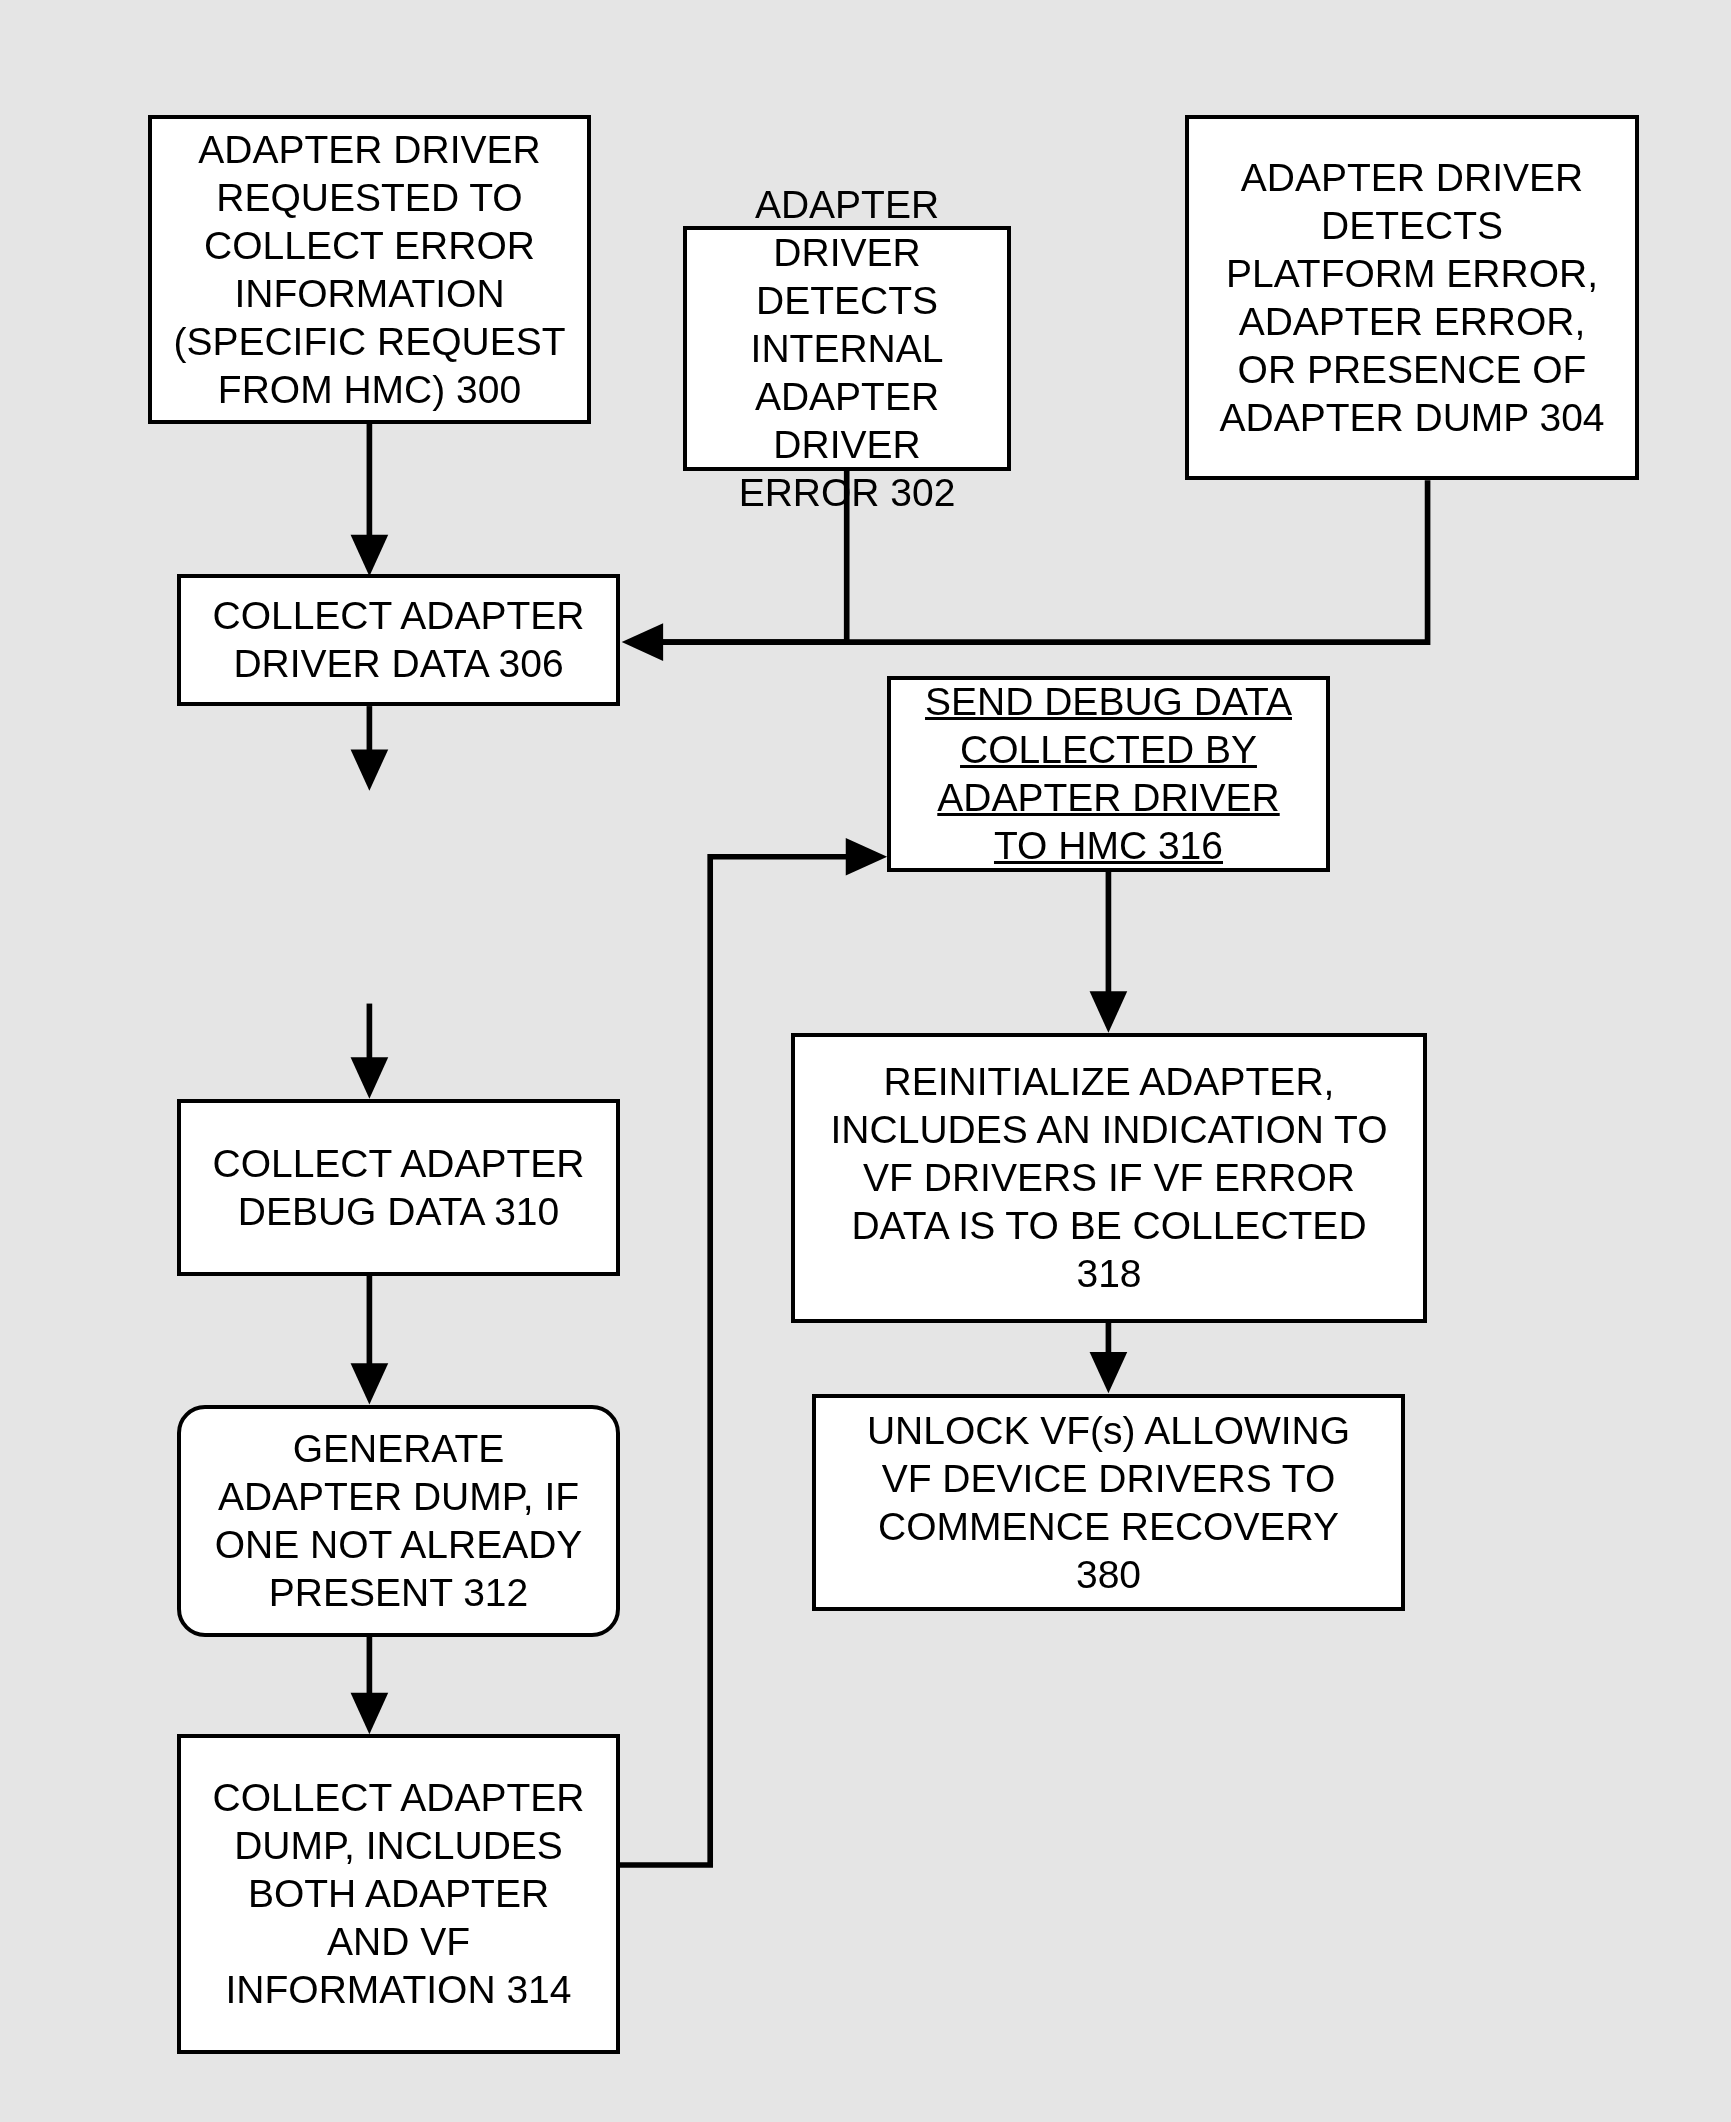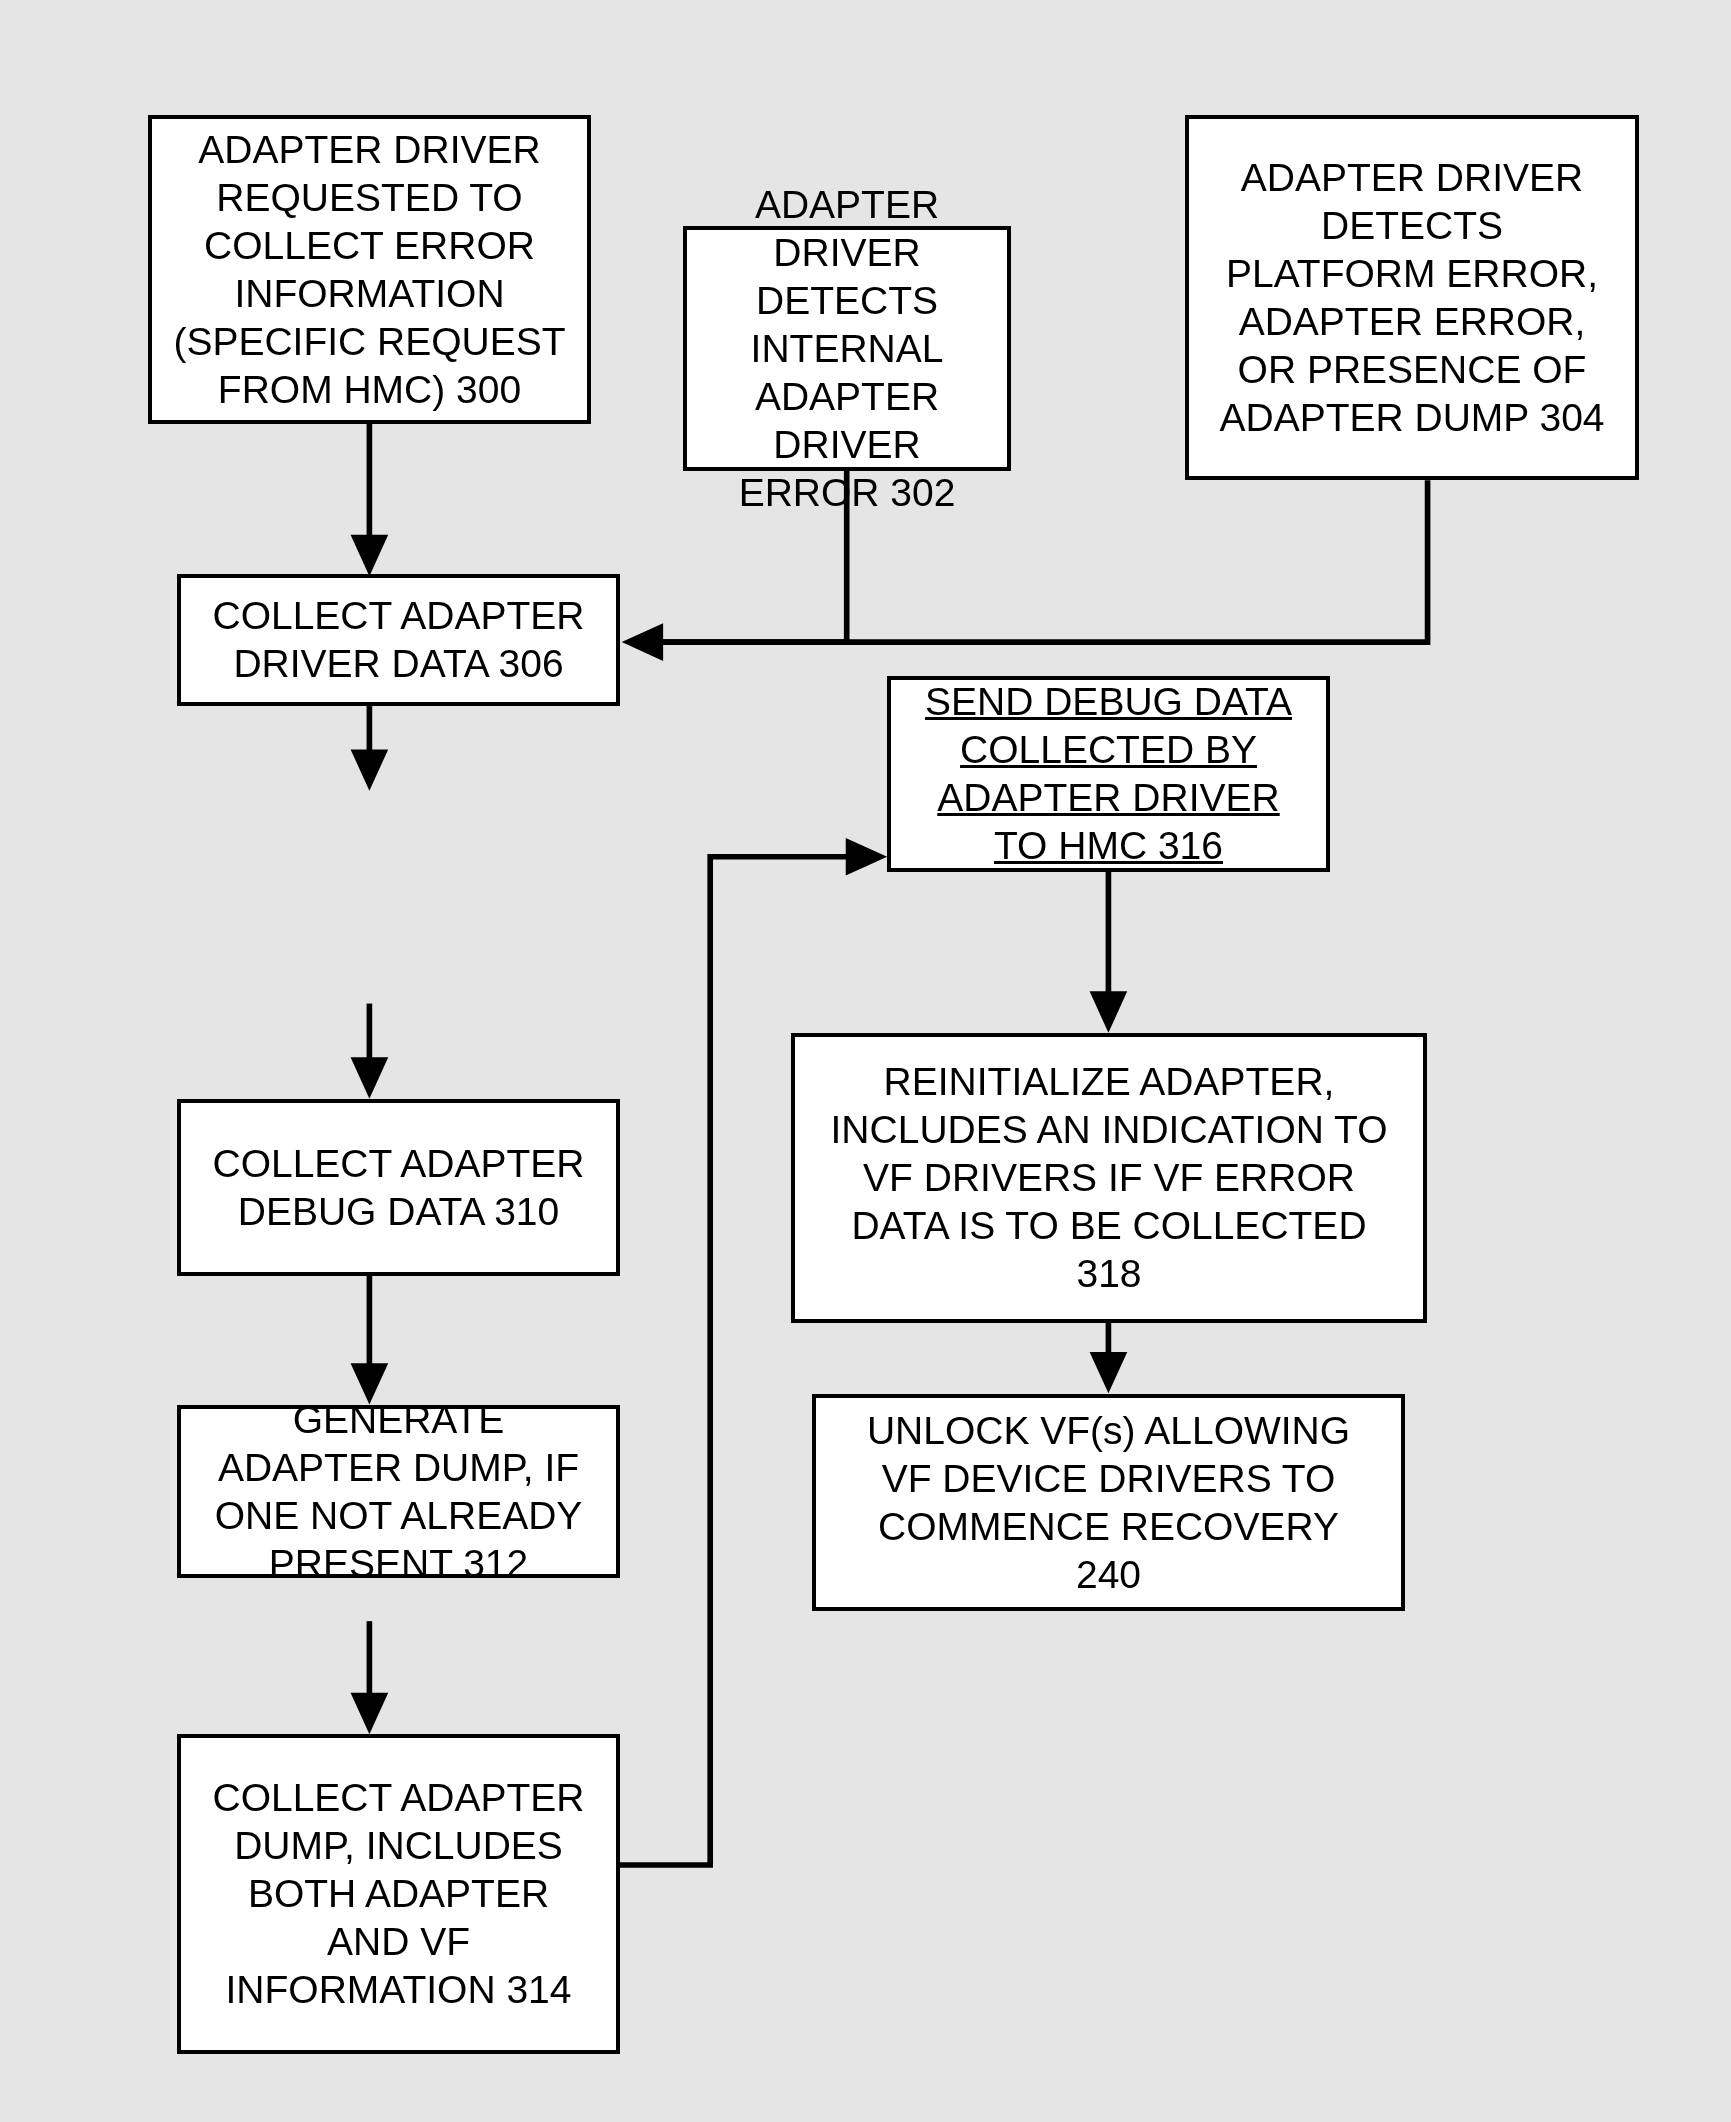--- a/index.html
+++ b/index.html
@@ -141,21 +141,21 @@
     <span class="label">COLLECT ADAPTER
 DRIVER DATA 306</span>
   </div>
 
 
   <div class="node" style="left:177px; top:1099px; width:443px; height:177px;">
     <span class="label">COLLECT ADAPTER
 DEBUG DATA 310</span>
   </div>
 
-  <div class="node" style="left:177px; top:1405px; width:443px; height:173px;">
+  <div class="node" style="left:177px; top:1405px; width:443px; height:232px;border-radius:28px;">
     <span class="label">GENERATE
 ADAPTER DUMP, IF
 ONE NOT ALREADY
 PRESENT 312</span>
   </div>
 
   <div class="node" style="left:177px; top:1734px; width:443px; height:320px;">
     <span class="label">COLLECT ADAPTER
 DUMP, INCLUDES
 BOTH ADAPTER
@@ -175,17 +175,17 @@
 INCLUDES AN INDICATION TO
 VF DRIVERS IF VF ERROR
 DATA IS TO BE COLLECTED
 318</span>
   </div>
 
   <div class="node" style="left:812px; top:1394px; width:593px; height:217px;">
     <span class="label">UNLOCK VF(s) ALLOWING
 VF DEVICE DRIVERS TO
 COMMENCE RECOVERY
-240</span>
+380</span>
   </div>
 
 </div>
 
 
 </body></html>

